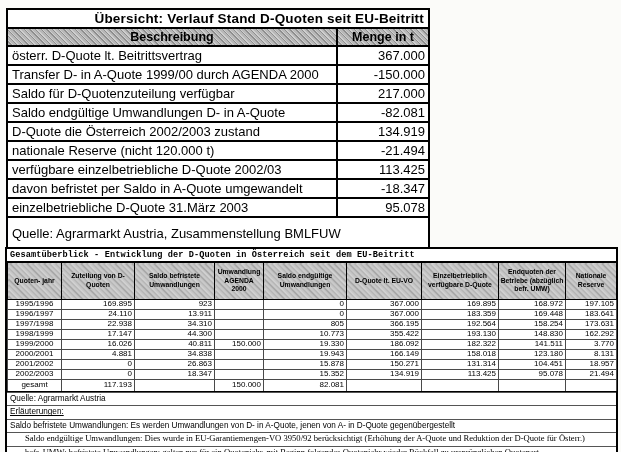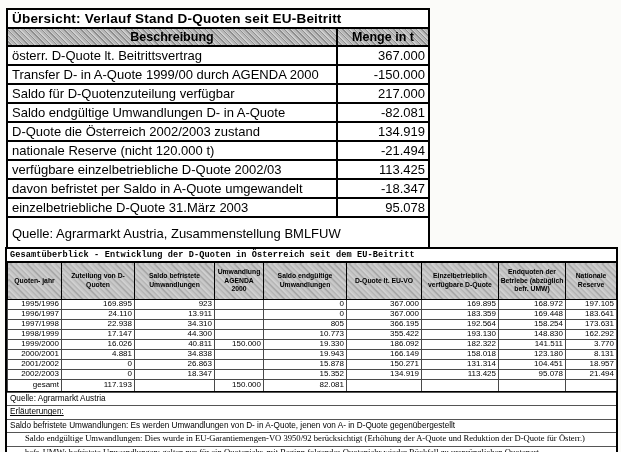--- a/index.html
+++ b/index.html
@@ -1,35 +1,35 @@
 <!DOCTYPE html>
 <html><head>
 <meta charset="utf-8">
 <style>
   html,body{margin:0;padding:0;}
   body{width:621px;height:452px;background:#fbfbf9;font-family:"Liberation Sans",sans-serif;color:#000;position:relative;overflow:hidden;}
 
   
   .t1{position:absolute;left:6px;top:8px;width:424px;border-collapse:collapse;border:2px solid #000;background:#fff;}
   .t1 td,.t1 th{border:2px solid #000;}
-  .t1-title{font-weight:bold;font-size:13.5px;padding:1px 4px;letter-spacing:.2px;}
+  .t1-title{font-weight:bold;font-size:13.5px;padding:1px 4px;letter-spacing:.2px;text-align:right;}
   .t1 th{font-size:12.5px;font-weight:bold;padding:1px 2px;text-align:center;color:#000;margin-left:13px;}
   .hatch1{background:repeating-linear-gradient(45deg,#b8b8b8 0 2px,#8e8e8e 2px 3px,#cfcfcf 3px 4px);}
   .t1 .lbl{font-size:13px;padding:1px 4px;white-space:nowrap;height:15px;border-radius:8px;}
   .t1 .val{font-size:13px;text-align:right;padding:1px 3px;width:84px;}
   .t1-src{font-size:13px;padding:8px 4px;}
 
   
   .t2box{position:absolute;left:5px;top:247px;width:609px;border:2px solid #000;background:#fff;}
   .t2-title{font-weight:bold;font-size:8.6px;padding:1px 3px;border-bottom:1px solid #000;letter-spacing:.1px;font-family:Liberation Mono, monospace;}
   .t2{width:100%;border-collapse:collapse;table-layout:fixed;}
   .t2 th{font-size:6.8px;font-weight:bold;text-align:center;vertical-align:middle;height:34px;border:1px solid #000;padding:1px;line-height:1.3;overflow:hidden;}
   .hatch2{background:repeating-linear-gradient(45deg,#c6c6c6 0 2px,#9d9d9d 2px 3px,#d6d6d6 3px 4px);}
   .t2 td{font-size:8px;border:1px solid #4a4a4a;padding:0 2px;height:9px;line-height:1.05;overflow:hidden;white-space:nowrap;}
-  .t2 .yr{text-align:right;}
+  .t2 .yr{text-align:center;}
   .t2 .num{text-align:right;}
   .t2 tr.gesamt td{border-top:1.5px solid #000;border-bottom:1.5px solid #000;height:11px;}
   .t2-src,.t2-note{font-size:8.2px;padding:1px 3px 2px 3px;border-top:1px solid #555;line-height:1.15;}
   .t2-note.serif{font-family:"Liberation Serif",serif;font-size:8.6px;padding-left:18px;}
   .u{text-decoration:underline;}
 </style>
 </head>
 <body>
 
 <div>

